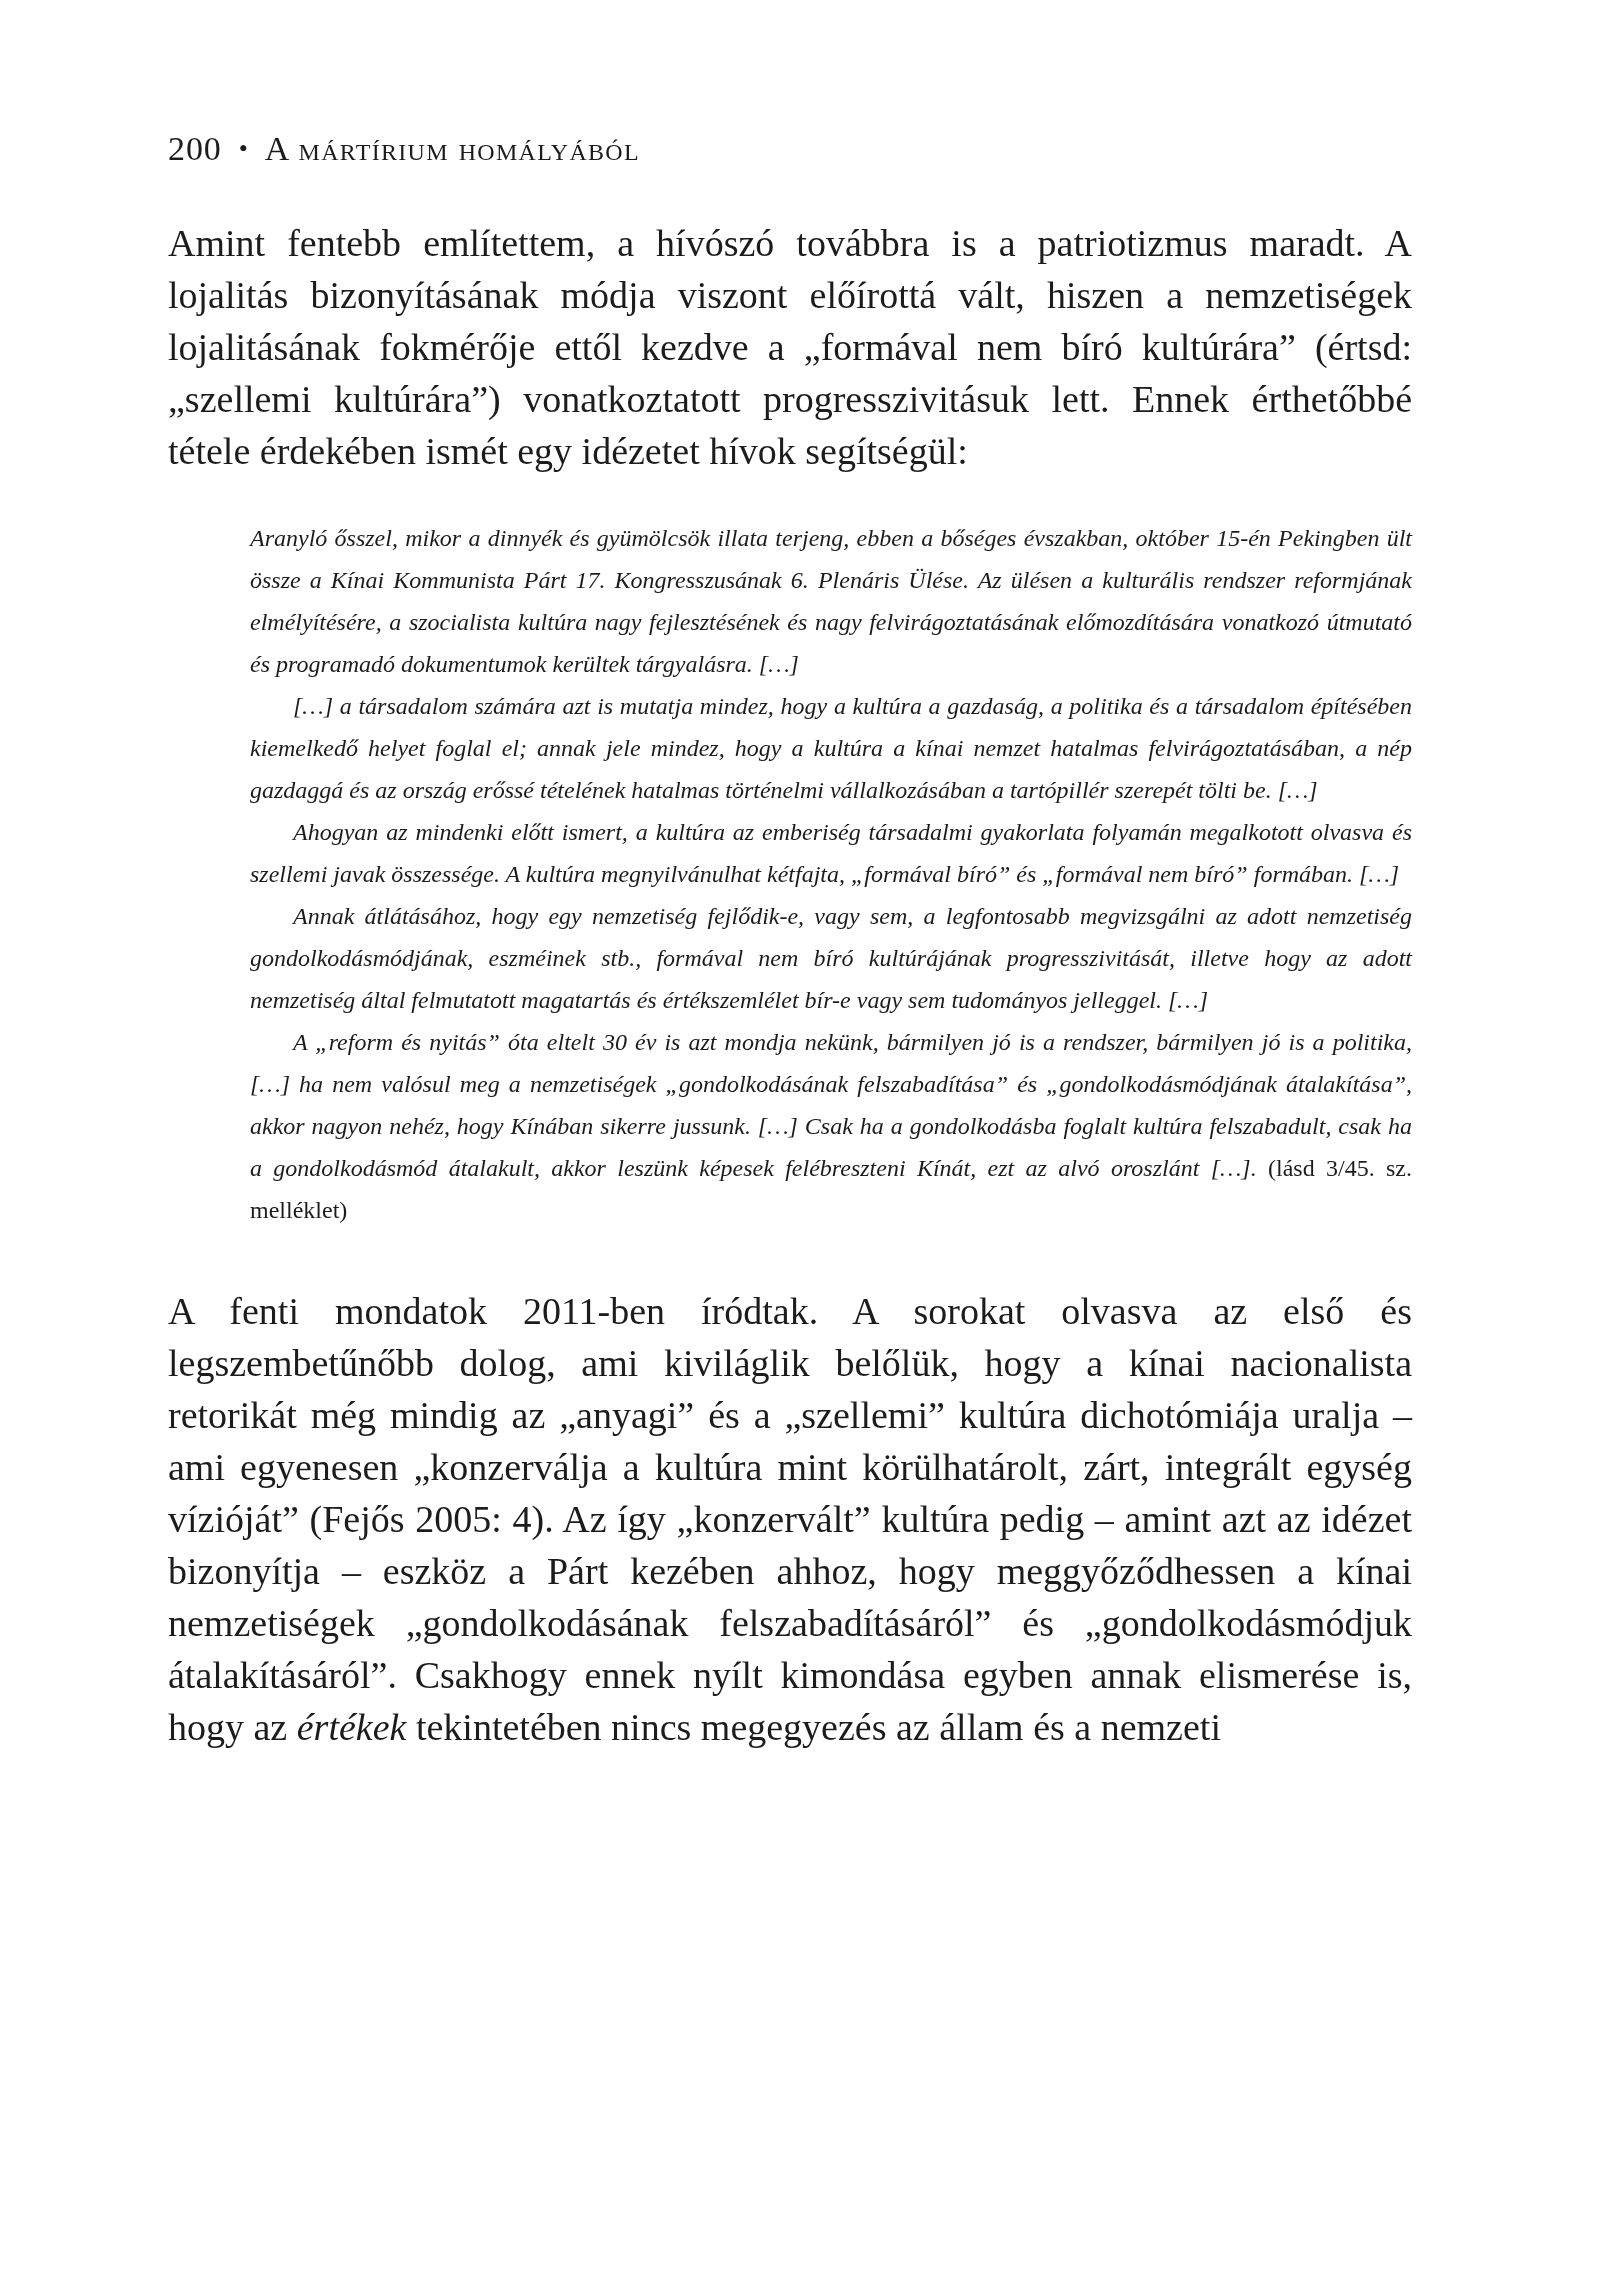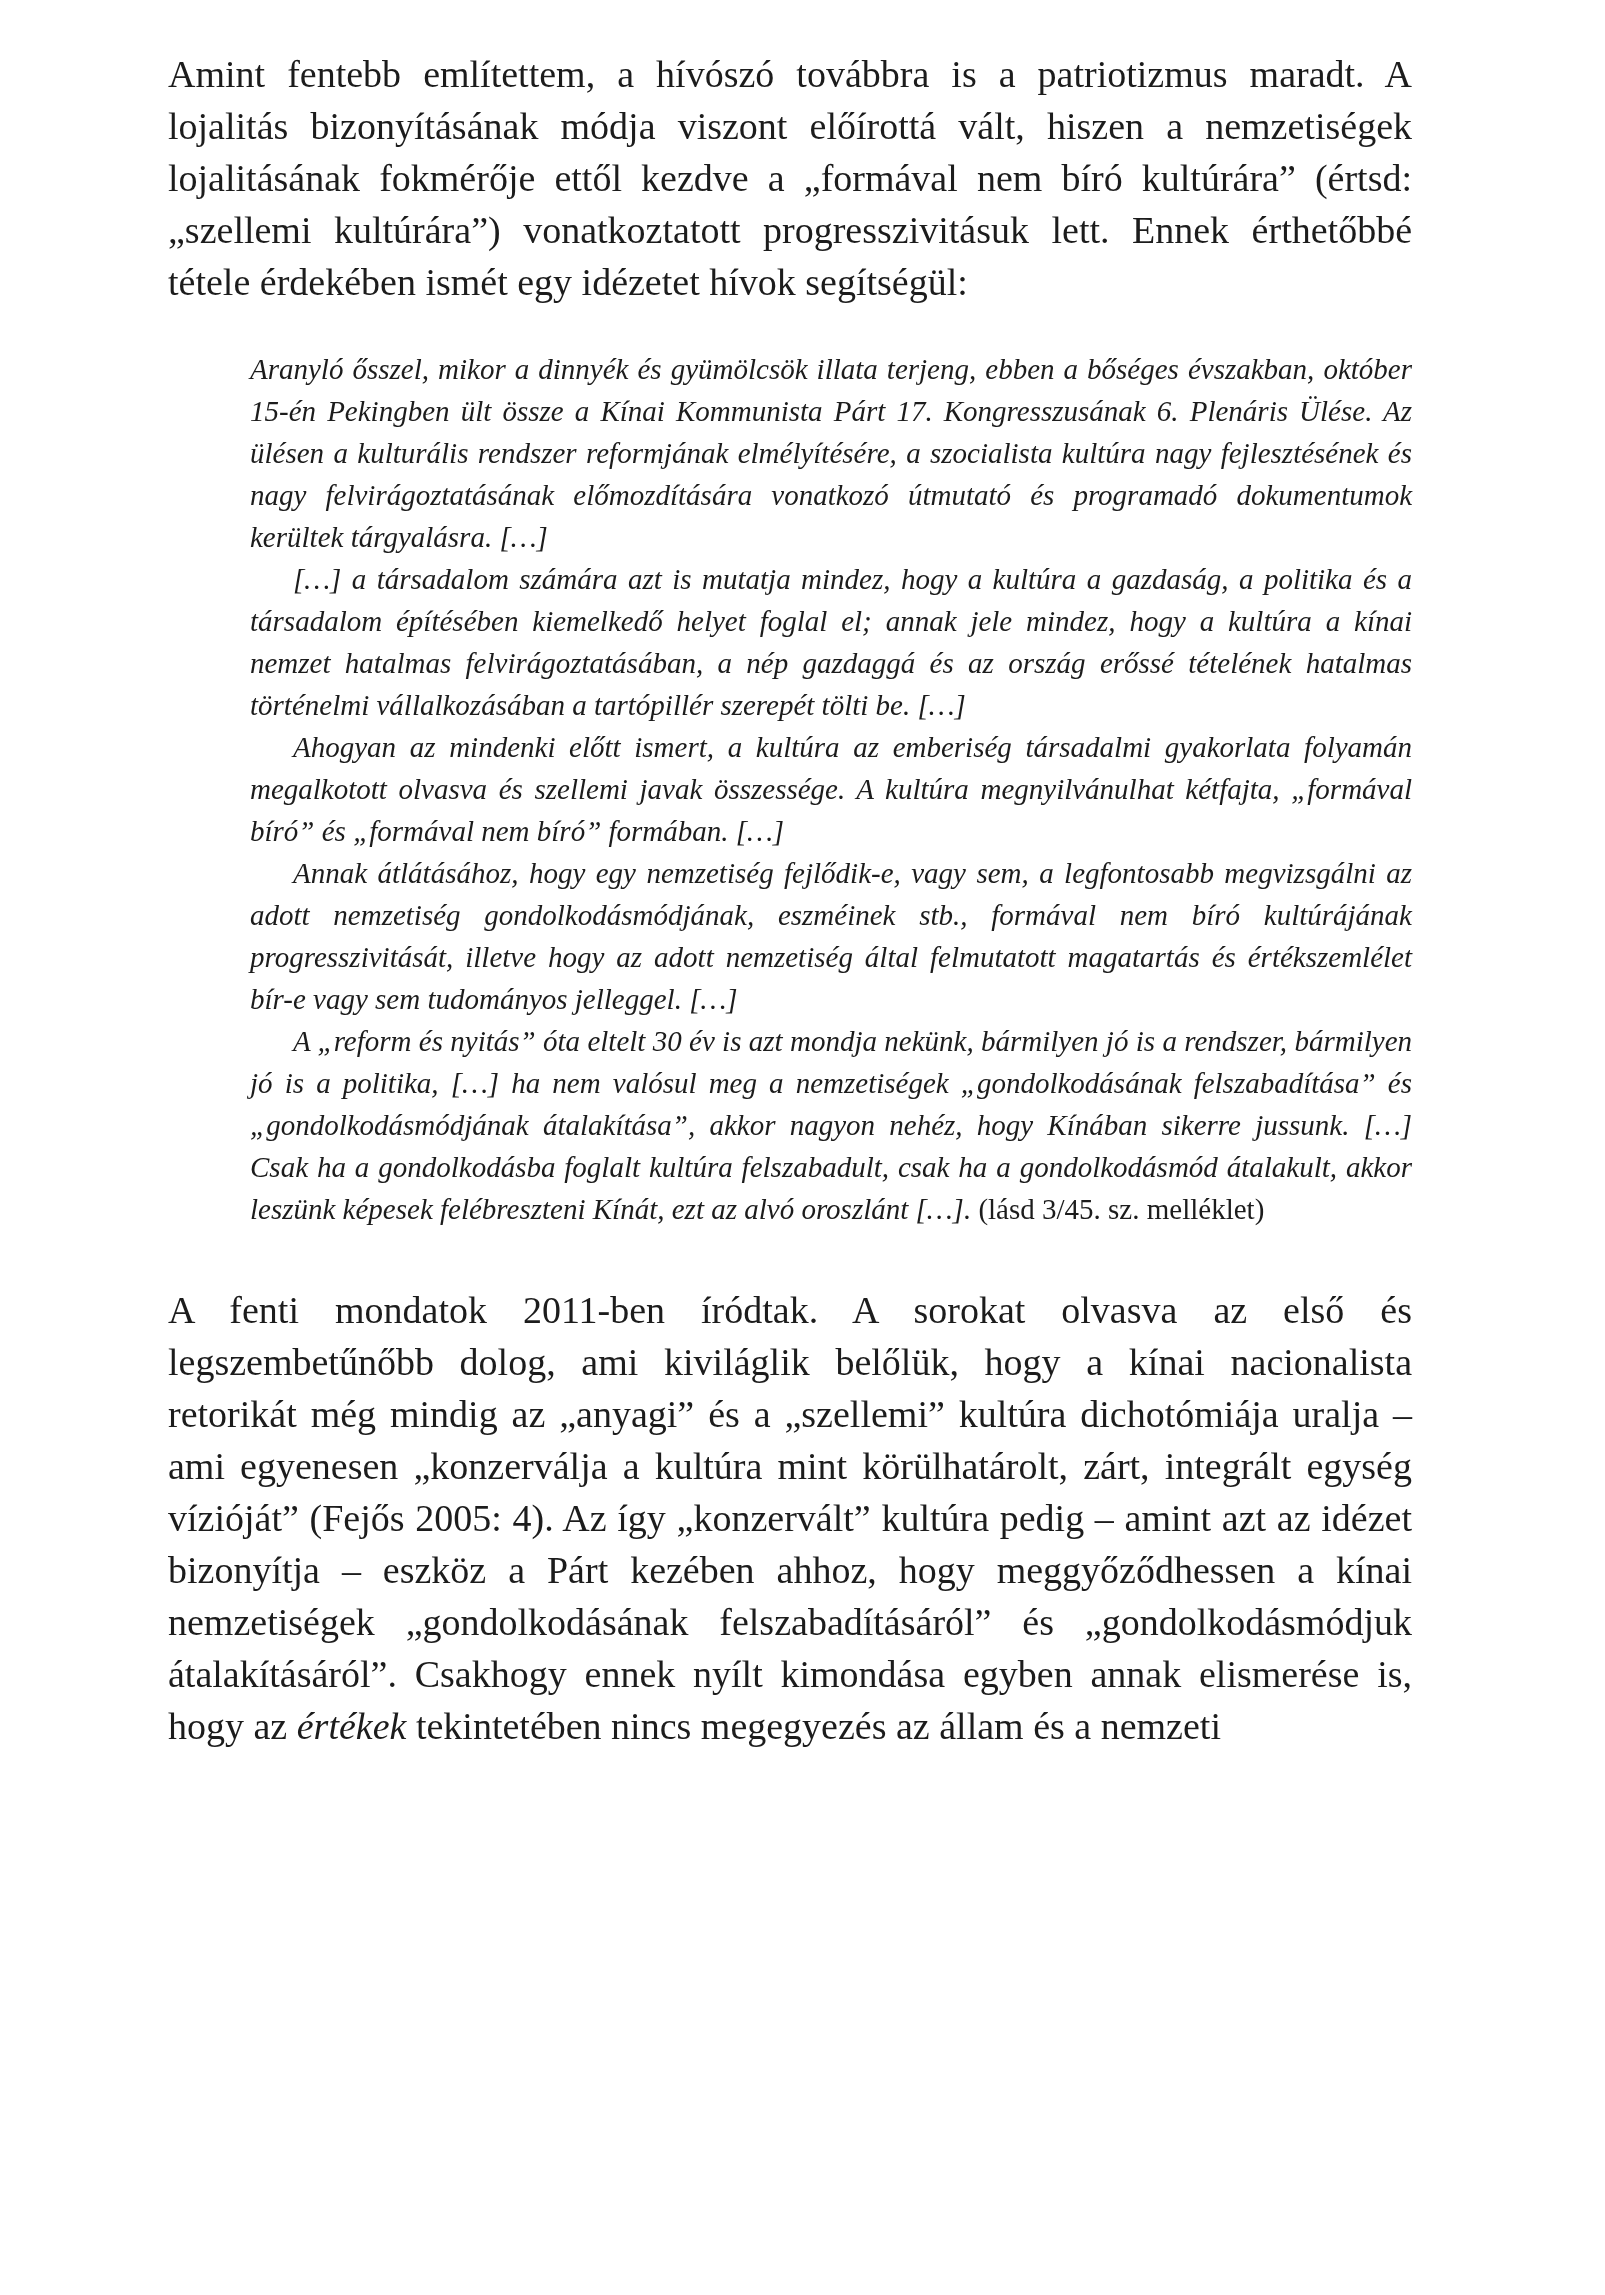--- a/index.html
+++ b/index.html
@@ -46,21 +46,21 @@
     line-height: 52px;
     text-align: justify;
     hyphens: auto;
   }
   .intro {
     margin-top: 48px;
   }
   .blockquote {
     margin-top: 40px;
     margin-left: 82px;
-    font-size: 29px;
+    font-size: 24px;
     line-height: 42px;
     font-style: italic;
     text-align: justify;
     hyphens: auto;
   }
   .blockquote p + p {
     text-indent: 43px;
   }
   .blockquote .roman {
     font-style: normal;
@@ -70,20 +70,23 @@
   }
   .closing .em {
     font-style: italic;
   }
 </style>
 </head>
 <body>
 
 <div class="page">
 
+  <div class="running-head">
+    <span class="pagenum">200</span><span class="dot">•</span><span class="title">A mártírium homályából</span>
+  </div>
 
   <p class="bodytext intro">Amint fentebb említettem, a hívószó továbbra is a patriotizmus maradt. A lojalitás bizonyításának módja viszont előírottá vált, hiszen a nemzetiségek lojalitásának fokmérője ettől kezdve a „formával nem bíró kultúrára” (értsd: „szellemi kultúrára”) vonatkoztatott progresszivitásuk lett. Ennek érthetőbbé tétele érdekében ismét egy idézetet hívok segítségül:</p>
 
   <div class="blockquote">
     <p>Aranyló ősszel, mikor a dinnyék és gyümölcsök illata terjeng, ebben a bőséges évszakban, október 15-én Pekingben ült össze a Kínai Kommunista Párt 17. Kongresszusának 6. Plenáris Ülése. Az ülésen a kulturális rendszer reformjának elmélyítésére, a szocialista kultúra nagy fejlesztésének és nagy felvirágoztatásának előmozdítására vonatkozó útmutató és programadó dokumentumok kerültek tárgyalásra. […]</p>
     <p>[…] a társadalom számára azt is mutatja mindez, hogy a kultúra a gazdaság, a politika és a társadalom építésében kiemelkedő helyet foglal el; annak jele mindez, hogy a kultúra a kínai nemzet hatalmas felvirágoztatásában, a nép gazdaggá és az ország erőssé tételének hatalmas történelmi vállalkozásában a tartópillér szerepét tölti be. […]</p>
     <p>Ahogyan az mindenki előtt ismert, a kultúra az emberiség társadalmi gyakorlata folyamán megalkotott olvasva és szellemi javak összessége. A kultúra megnyilvánulhat kétfajta, „formával bíró” és „formával nem bíró” formában. […]</p>
     <p>Annak átlátásához, hogy egy nemzetiség fejlődik-e, vagy sem, a legfontosabb megvizsgálni az adott nemzetiség gondolkodásmódjának, eszméinek stb., formával nem bíró kultúrájának progresszivitását, illetve hogy az adott nemzetiség által felmutatott magatartás és értékszemlélet bír-e vagy sem tudományos jelleggel. […]</p>
     <p><span>A „reform és nyitás” óta eltelt 30 év is azt mondja nekünk, bármilyen jó is a rendszer, bármilyen jó is a politika, […] ha nem valósul meg a nemzetiségek „gondolkodásának felszabadítása” és „gondolkodásmódjának átalakítása”, akkor nagyon nehéz, hogy Kínában sikerre jussunk. […] Csak ha a gondolkodásba foglalt kultúra felszabadult, csak ha a gondolkodásmód átalakult, akkor leszünk képesek felébreszteni Kínát, ezt az alvó oroszlánt […]. </span><span class="roman">(lásd 3/45. sz. melléklet)</span></p>
   </div>

